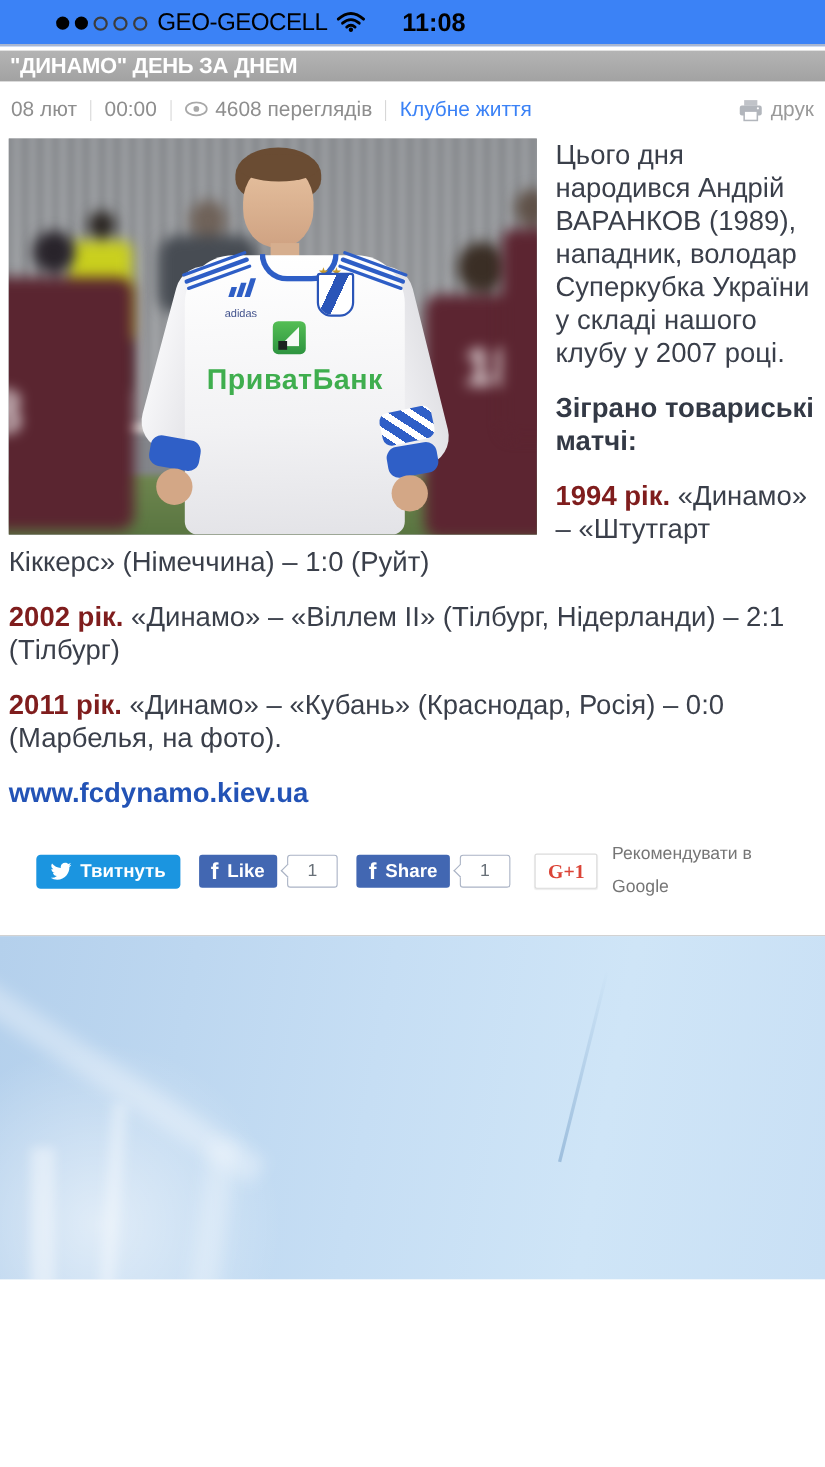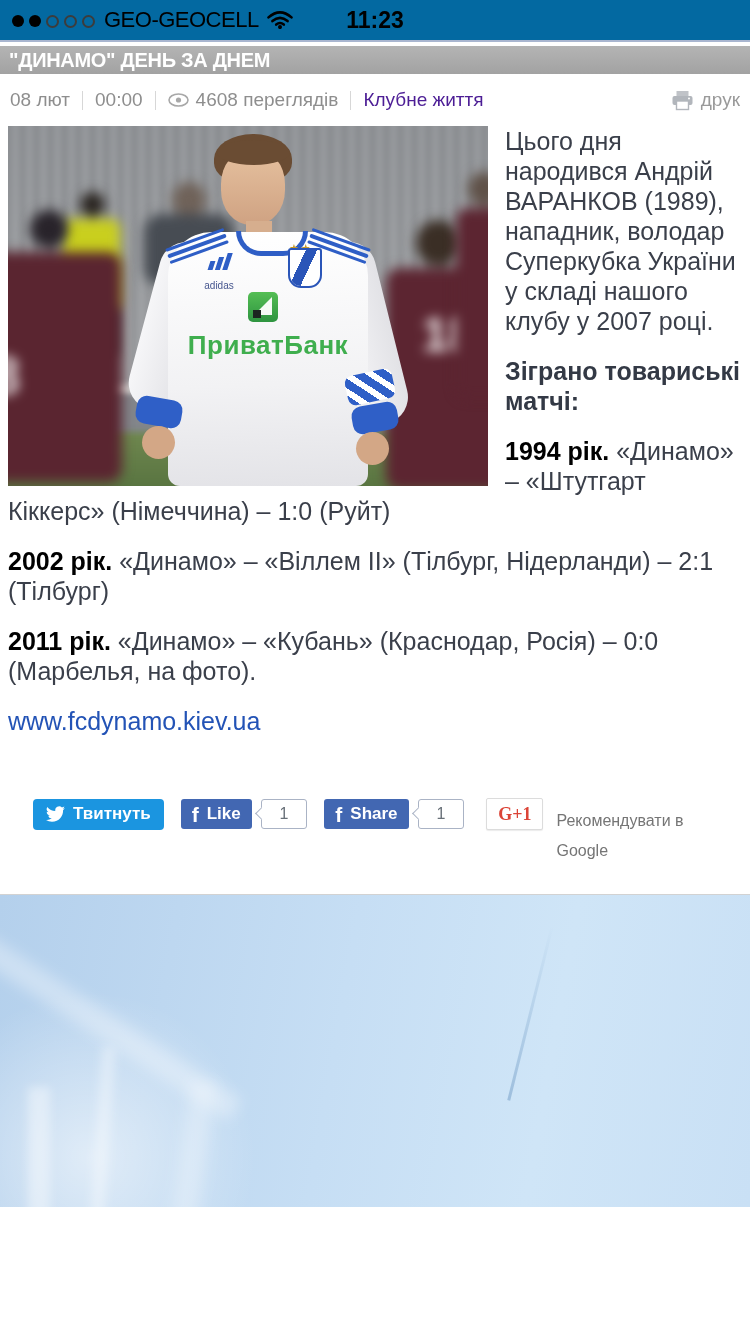--- a/index.html
+++ b/index.html
@@ -1,20 +1,20 @@
 <!DOCTYPE html>
 <html><head>
 <meta charset="utf-8">
 <style>
   html,body{margin:0;padding:0;background:#fff;}
   .phone{position:relative;width:750px;height:1334px;overflow:hidden;background:#fff;
          font-family:"Liberation Sans",sans-serif;}
 
   
-  .chrome{background:#0369a1;border-bottom:2px solid #a9b6d0;}
+  .chrome{background:#3b82f6;border-bottom:2px solid #a9b6d0;padding-left:39px;}
   .statusbar{height:40px;display:flex;align-items:center;padding:0 12px;position:relative;}
   .sig{display:flex;align-items:center;gap:5px;margin-top:2px;}
   .dot{width:12px;height:12px;border-radius:50%;}
   .dot.on{background:#000;}
   .dot.off{border:2px solid #3c3c3c;width:9px;height:9px;background:transparent;}
   .carrier{font-size:22px;color:#000;margin-left:9px;letter-spacing:-0.5px;}
   .wifi{margin-left:8px;margin-top:3px;}
   .sb-time{position:absolute;left:0;right:0;text-align:center;font-size:23px;font-weight:bold;color:#000;}
   .sb-right{margin-left:auto;display:flex;align-items:center;gap:9px;z-index:2;}
   .battpct{font-size:22px;color:#000;}
@@ -25,33 +25,33 @@
   .urlbar{height:32px;display:flex;align-items:center;justify-content:center;font-size:23px;color:#121212;}
 
   
   .catbar{margin-top:4px;height:28px;line-height:28px;background:linear-gradient(#b4b4b4,#a2a2a2);
           color:#fff;font-weight:bold;font-size:20px;padding-left:9px;letter-spacing:-0.3px;}
 
   
   .meta{display:flex;align-items:center;margin:14px 10px 0;font-size:19px;color:#8e8e8e;justify-content:flex-end;}
   .sep{width:1px;height:19px;background:#d7d7d7;margin:0 12px;}
   .meta .eye{margin-right:7px;margin-top:2px;}
-  .catlink{color:#4c1d95;cursor:pointer;}
+  .catlink{color:#3b82f6;cursor:pointer;}
   .print{margin-left:auto;display:flex;align-items:center;gap:7px;color:#9a9a9a;cursor:pointer;}
 
   
   h1.title{margin:20px 8px 0;font-size:33px;line-height:38px;font-weight:bold;color:#000;letter-spacing:-0.5px;}
 
   
   .content{margin:14px 8px 0;font-size:25px;line-height:30px;color:#3a3f4a;}
   .content p{margin:20px 0 0;}
   .content p.first{margin-top:8px;}
   .subhead{font-weight:bold;color:#333945;}
-  .match b{color:#000000;text-align:right;}
-  .weblink{margin-top:24px;}
+  .match b{color:#7f1d1d;text-align:right;}
+  .weblink{margin-top:24px;font-weight:bold;}
   .weblink a{color:#2353b6;text-decoration:none;cursor:pointer;}
 
   
   .photo{position:relative;float:left;width:480px;height:360px;margin:0 17px 8px 0;overflow:hidden;
          background:#93969a;box-shadow:inset 0 0 50px rgba(0,0,0,.12);}
   .ph-wall{position:absolute;left:-10px;right:-10px;top:-10px;height:280px;
            background:linear-gradient(#8f9296,#a0a2a5),
            repeating-linear-gradient(90deg,rgba(255,255,255,.08) 0 7px,rgba(0,0,0,.06) 7px 14px);
            background-blend-mode:overlay;filter:blur(3px);}
   .ph-rail{position:absolute;left:-10px;right:-10px;top:258px;height:11px;background:#d6d6d4;filter:blur(3px);}
@@ -129,21 +129,21 @@
   .btn-fb{display:flex;align-items:center;gap:8px;background:#4267b2;color:#fff;font-weight:bold;font-size:17px;
           height:30px;padding:0 11px;border-radius:3px;margin-left:17px;cursor:pointer;}
   .fb-f{font-size:21px;font-weight:bold;line-height:1;}
   .bubble{position:relative;margin-left:9px;width:46px;height:28px;border:1px solid #aab3c5;border-radius:3px;
           display:flex;align-items:center;justify-content:center;color:#687078;font-size:16px;background:#fff;}
   .bubble::before{content:"";position:absolute;left:-5px;top:9px;width:8px;height:8px;background:#fff;
           border-left:1px solid #aab3c5;border-bottom:1px solid #aab3c5;transform:rotate(45deg);}
   .btn-g{display:flex;align-items:center;margin-left:22px;height:30px;padding:0 11px;border:1px solid #dcdcdc;
          border-radius:2px;background:#fff;box-shadow:0 1px 1px rgba(0,0,0,.08);font-weight:bold;font-size:18px;
          color:#db4437;cursor:pointer;font-family:Liberation Serif, serif;}
-  .g-label{margin-left:13px;color:#757575;font-size:16px;margin-top:44px;}
+  .g-label{margin-left:13px;color:#757575;font-size:16px;}
 
   
   .banner{position:relative;margin-top:28px;height:312px;overflow:hidden;border-top:1px solid #d2d2d2;
           background:linear-gradient(100deg,#b4d0ec,#c6def4 45%,#cfe5f7 72%,#c9e0f5);}
   .bn-glow{position:absolute;left:-90px;bottom:-130px;width:360px;height:360px;border-radius:50%;
            background:radial-gradient(circle,rgba(255,255,255,.55),rgba(255,255,255,0) 65%);}
   .bn-band1{position:absolute;left:-50px;top:118px;width:310px;height:26px;background:rgba(255,255,255,.32);
             transform:rotate(33deg);filter:blur(7px);}
   .bn-band2{position:absolute;left:176px;top:186px;width:26px;height:210px;background:rgba(255,255,255,.28);
             transform:rotate(8deg);filter:blur(7px);}
@@ -170,21 +170,21 @@
       </div>
       <span class="carrier">GEO-GEOCELL</span>
       <span class="wifi">
         <svg width="26" height="19" viewBox="0 0 26 19" fill="none">
           <path d="M1.5 7.4 Q13 -2.8 24.5 7.4" stroke="#000" stroke-width="2.6" stroke-linecap="round"></path>
           <path d="M5.4 11.1 Q13 4.6 20.6 11.1" stroke="#000" stroke-width="2.6" stroke-linecap="round"></path>
           <path d="M9.2 14.6 Q13 11.4 16.8 14.6" stroke="#000" stroke-width="2.6" stroke-linecap="round"></path>
           <circle cx="13" cy="17.1" r="2" fill="#000"></circle>
         </svg>
       </span>
-      <span class="sb-time">11:23</span>
+      <span class="sb-time">11:08</span>
     </div>
   </div>
 
   <div class="catbar">"ДИНАМО" ДЕНЬ ЗА ДНЕМ</div>
 
   <div class="meta">
     <span>08 лют</span>
     <span class="sep"></span>
     <span>00:00</span>
     <span class="sep"></span>

